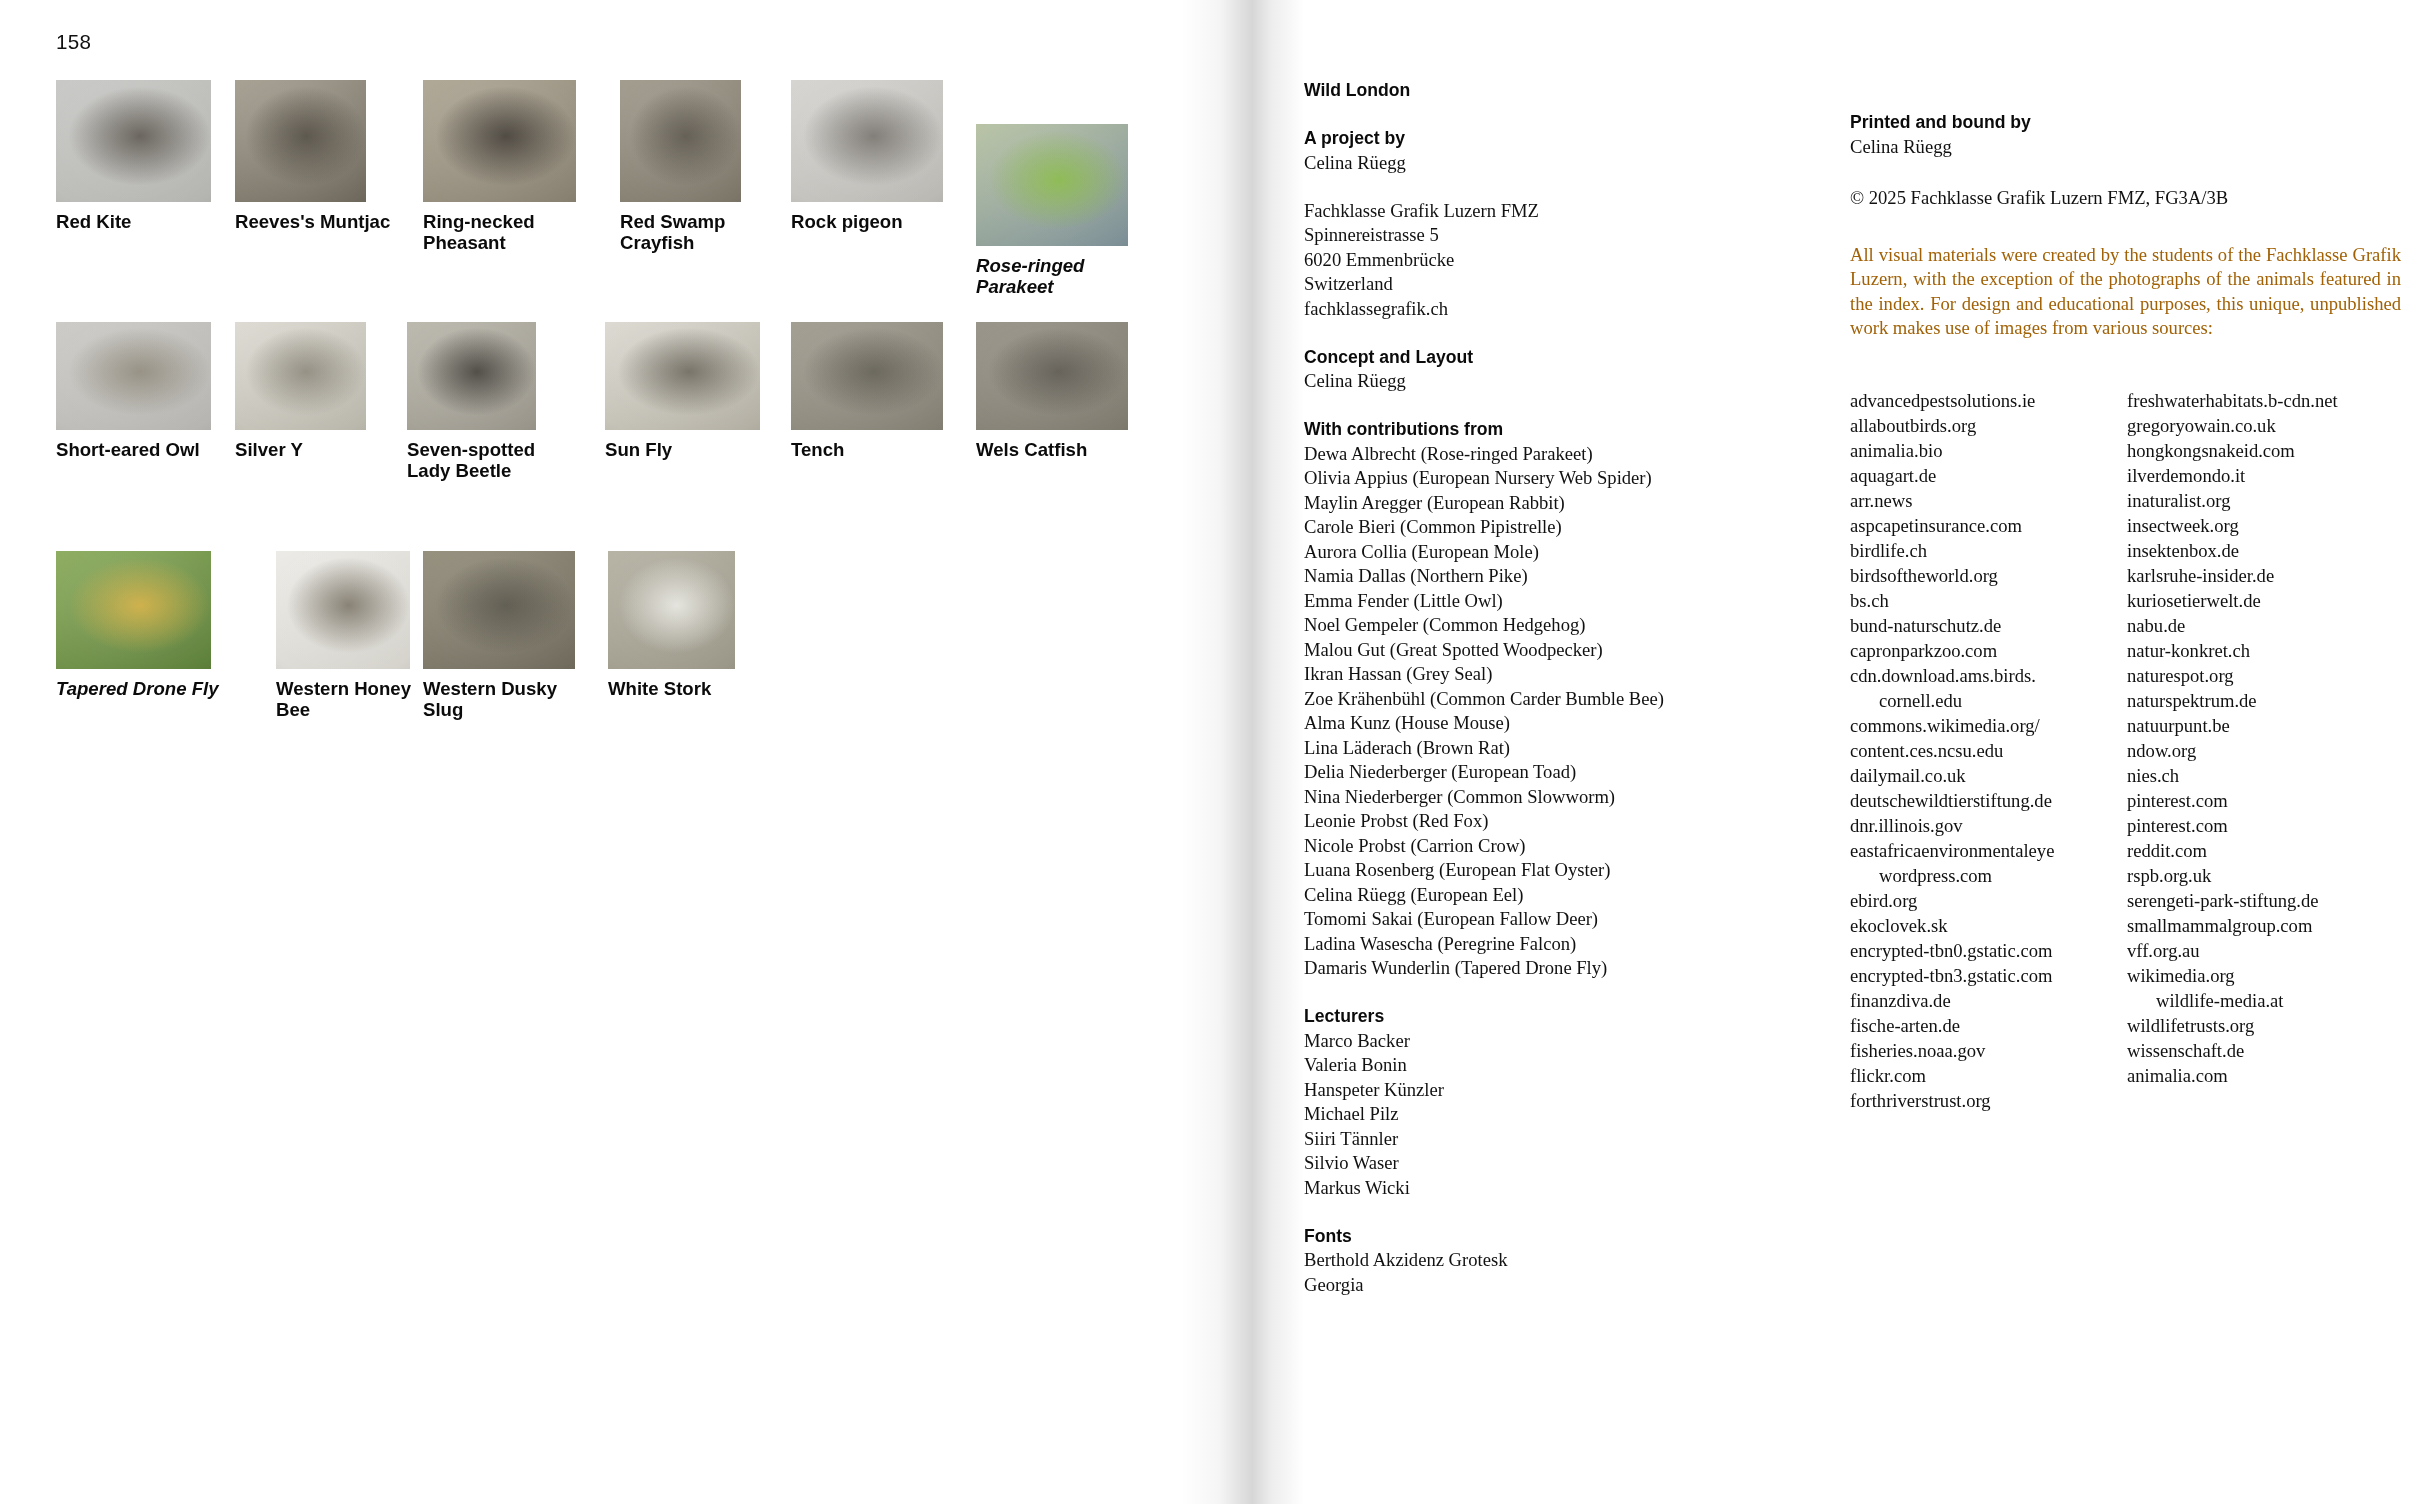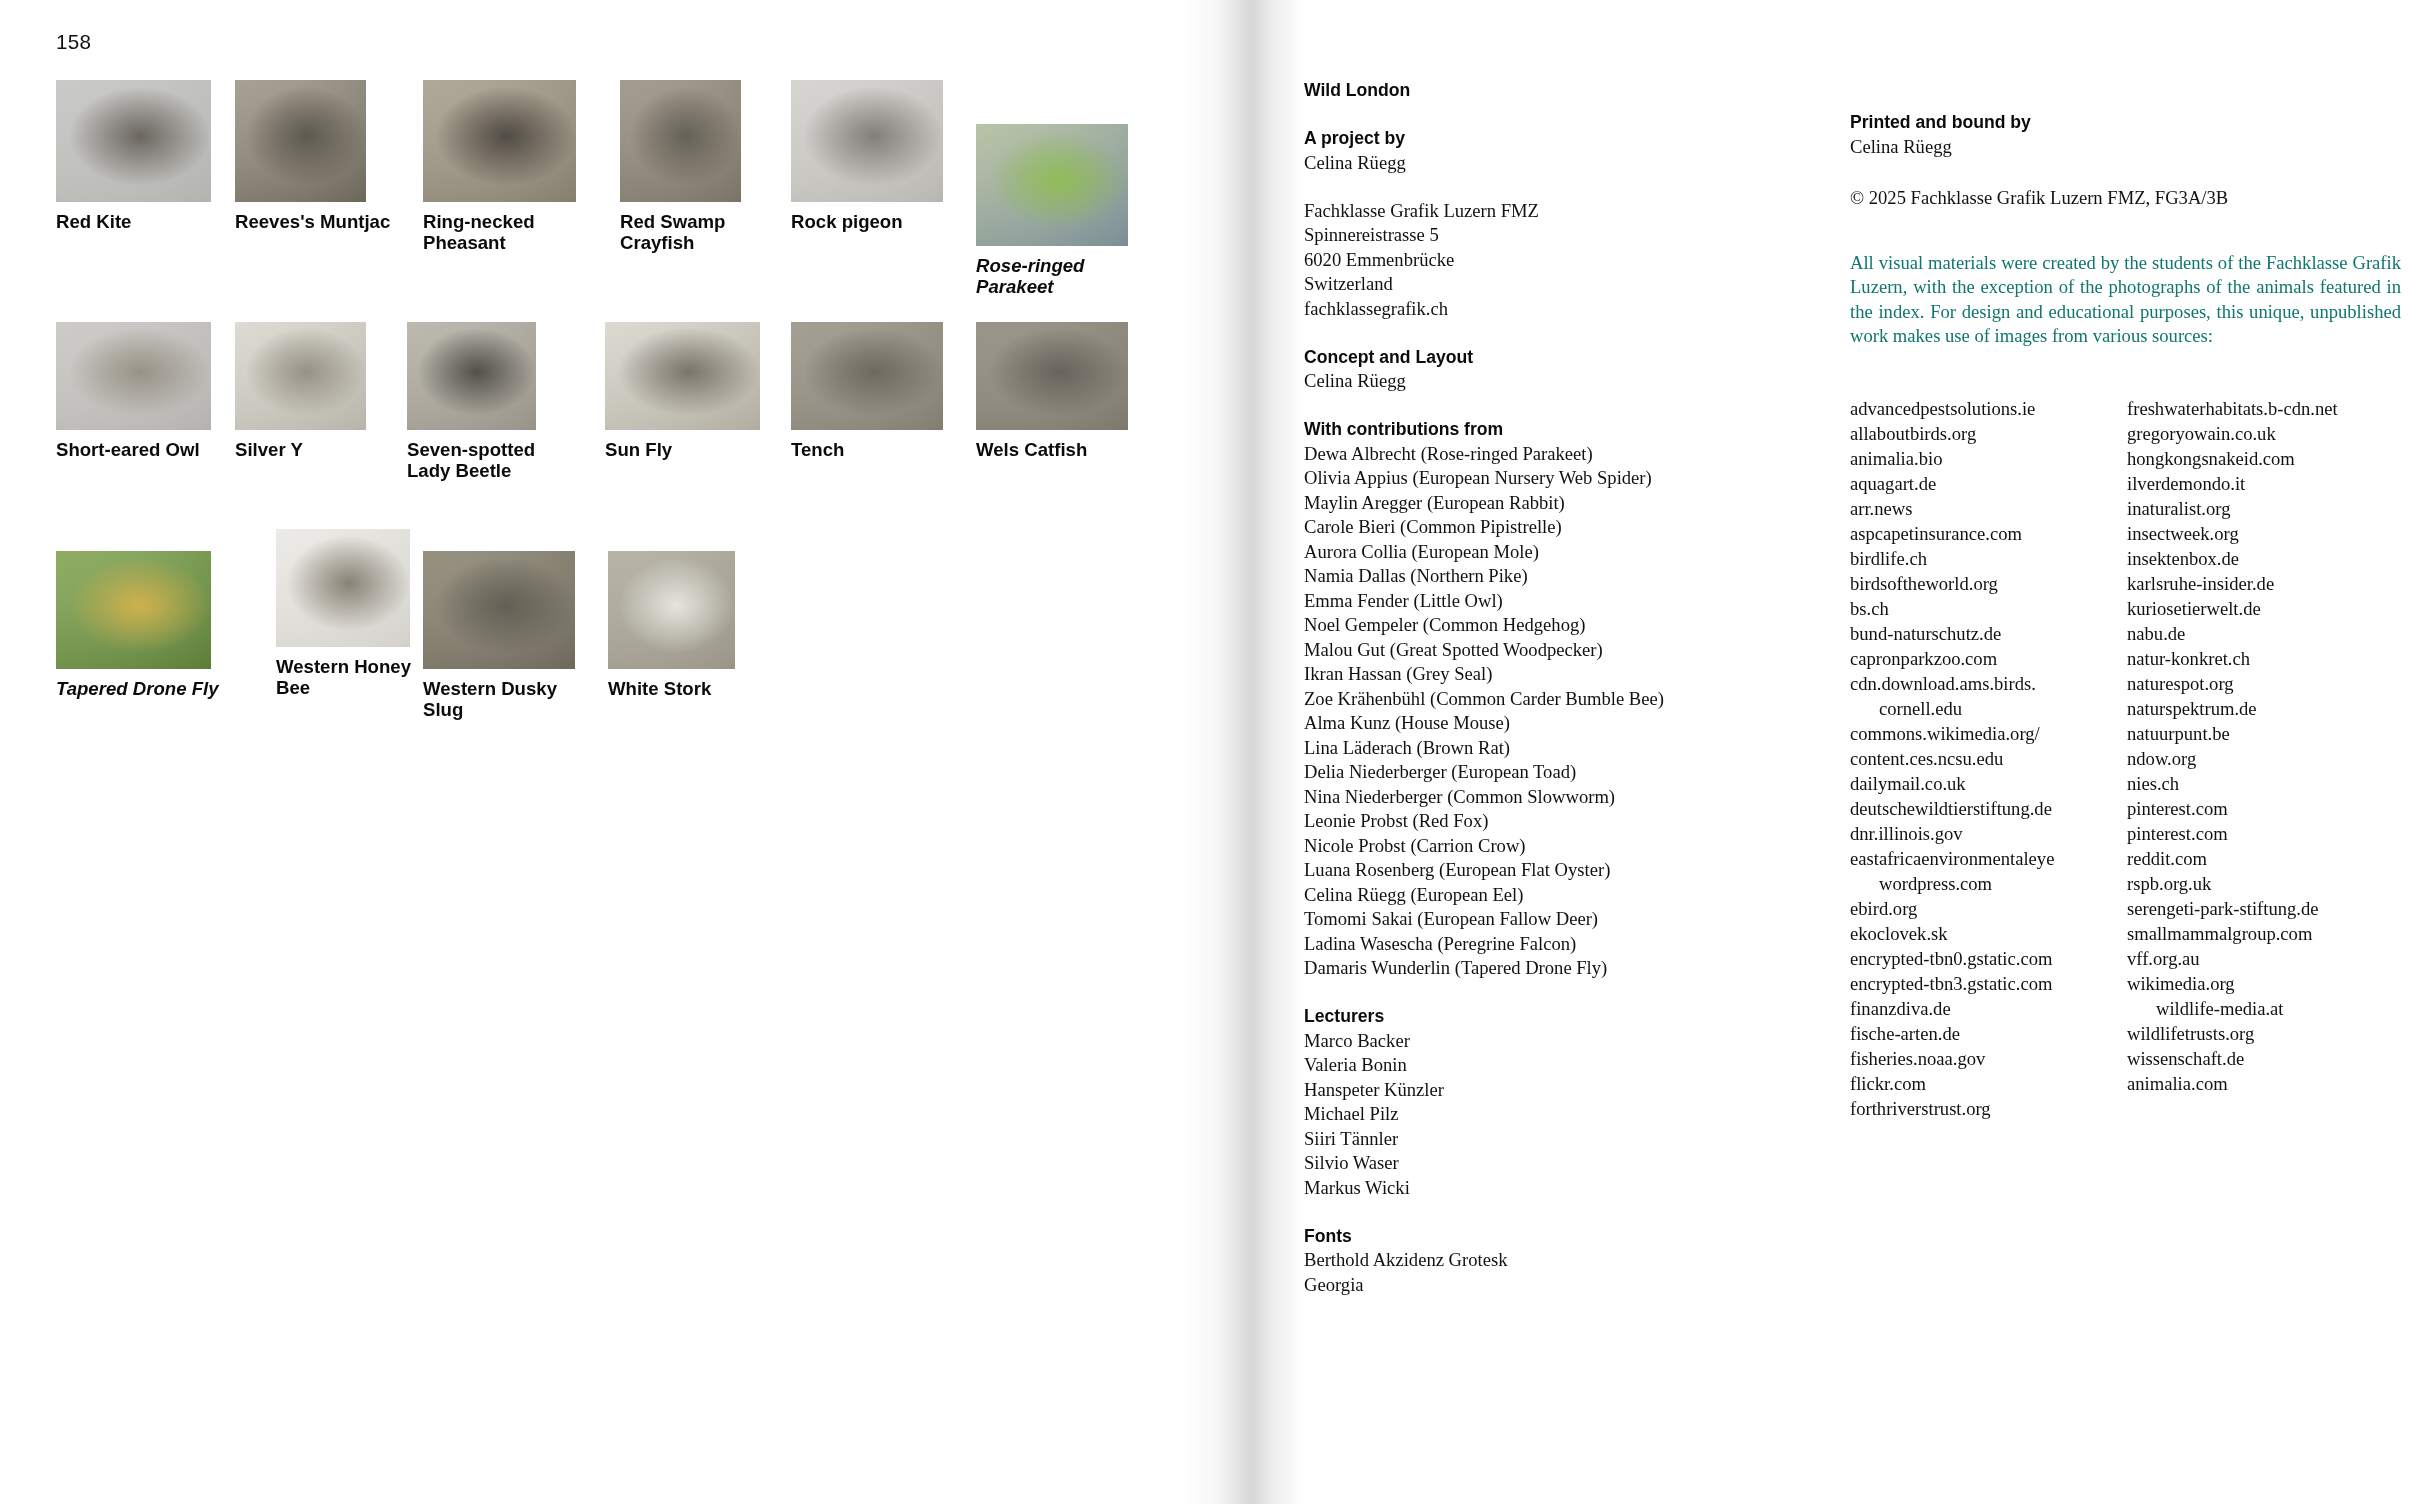--- a/index.html
+++ b/index.html
@@ -46,23 +46,23 @@
   h3.sec-h {
     margin:0; font-size:17.6px; line-height:24.5px; font-weight:bold; color:#0b0b0b;
     font-family:"Liberation Sans", sans-serif;
   }
   .line {
     font-family:"Liberation Serif", serif;
     font-size:18.6px; line-height:24.5px; color:#111; white-space:nowrap;
   }
   .copyright { margin-top:27.4px; }
   .note {
-    margin-top:40px;
+    margin-top:32px;
     font-family:"Liberation Serif", serif;
-    font-size:18.6px; line-height:24.5px; color:#0f766e;
+    font-size:18.6px; line-height:24.5px; color:#a16207;
     text-align:justify; width:551px;
   }
   .sources { margin-top:47px; display:flex; }
   .src-col { line-height:25px; }
   .src-col1 { width:277px; }
   .src-col2 { width:281px; }
   .src {
     font-family:"Liberation Serif", serif;
     font-size:18.6px; line-height:25px; color:#111; white-space:nowrap;
   }
@@ -164,21 +164,21 @@
         </div>
   </div>
 
   <div class="cell" style="left: 56px; top: 551px;">
     <div class="photo" style="width: 155px; height: 118px; --c1: #8fae62; --c3: #5c7f3a; --c2: #caa93a;"></div>
     <div class="caption italic">
           <div>Tapered Drone Fly</div>
         </div>
   </div>
 
-  <div class="cell" style="left: 240px; top: 529px; padding-left: 36px;">
+  <div class="cell" style="left: 240px; top: 551px; padding-left: 36px;">
     <div class="photo" style="width: 134px; height: 118px; --c1: #ecebe7; --c3: #d4d2cb; --c2: #7c7567;"></div>
     <div class="caption">
           <div>Western Honey</div>
           <div>Bee</div>
         </div>
   </div>
 
   <div class="cell" style="left: 423px; top: 551px;">
     <div class="photo" style="width: 152px; height: 118px; --c1: #96917f; --c3: #6f6a5c; --c2: #524e42;"></div>
     <div class="caption">

